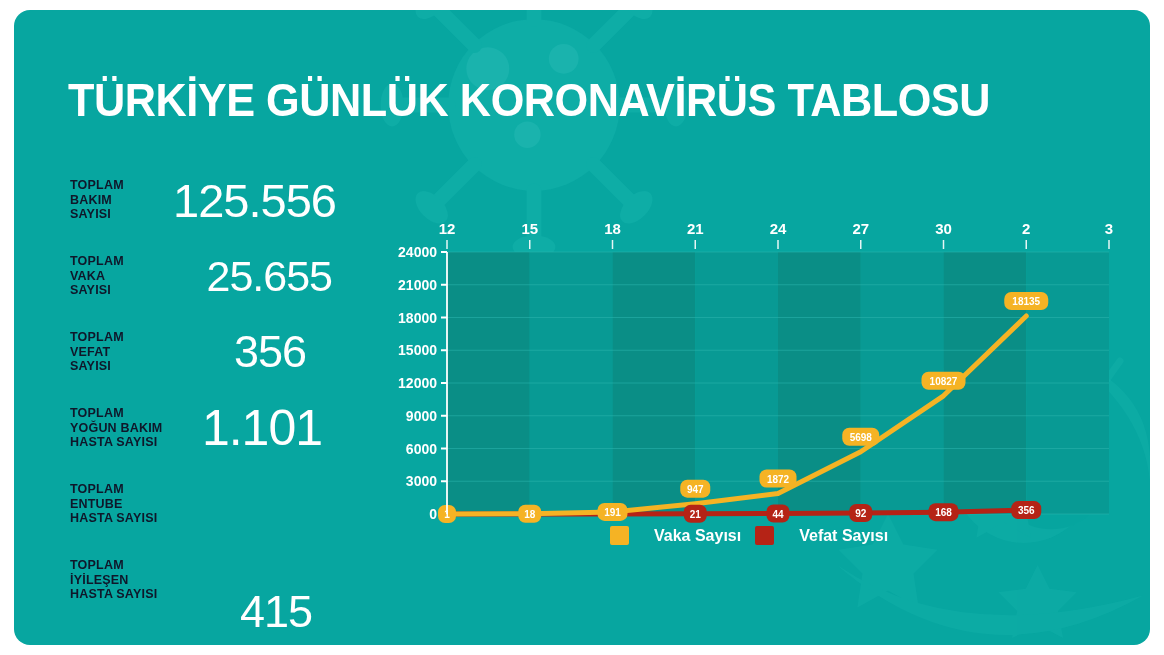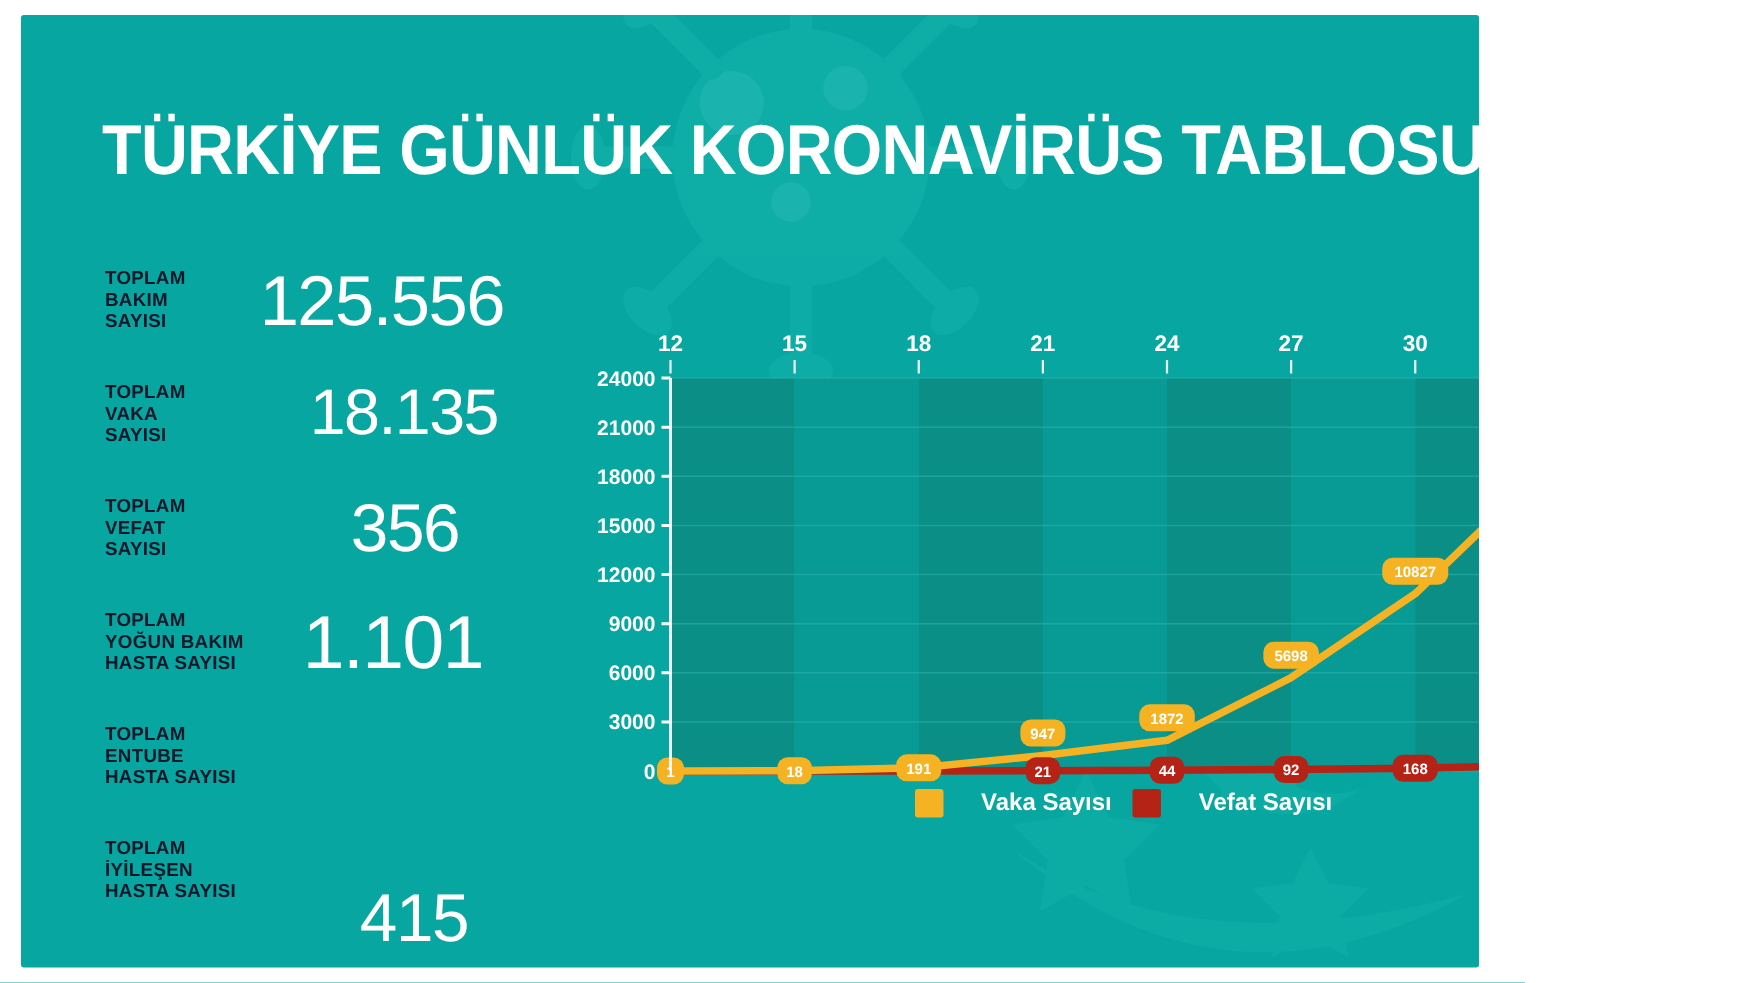--- a/index.html
+++ b/index.html
@@ -4,23 +4,23 @@
 <style>
   html,body{margin:0;padding:0;}
   body{
     width:1164px;height:655px;
     background:#ffffff;
     font-family:"Liberation Sans", sans-serif;
     overflow:hidden;
   }
   .card{
     position:absolute;left:14px;top:10px;
-    width:972px;height:635px;
+    width:1136px;height:635px;
     background:#07a6a0;
-    border-radius:2px;
+    border-radius:16px;
     overflow:hidden;
   }
   
   .wm{position:absolute;pointer-events:none;}
   .virus-wm{left:355px;top:-70px;width:330px;height:330px;opacity:.5;}
   .crest-wm{right:-20px;top:300px;width:360px;height:340px;opacity:.45;}
   .stripes-wm{right:20px;top:345px;width:260px;height:60px;opacity:.4;}
 
   
   .title{
@@ -161,21 +161,21 @@
       </div>
       <div class="stat-value">125.556</div>
     </div>
 
     <div class="stat s2">
       <div class="stat-label">
         <span>TOPLAM</span><br>
         <span>VAKA</span><br>
         <span>SAYISI</span>
       </div>
-      <div class="stat-value">18.135</div>
+      <div class="stat-value">25.655</div>
     </div>
 
     <div class="stat s3">
       <div class="stat-label">
         <span>TOPLAM</span><br>
         <span>VEFAT</span><br>
         <span>SAYISI</span>
       </div>
       <div class="stat-value">356</div>
     </div>

